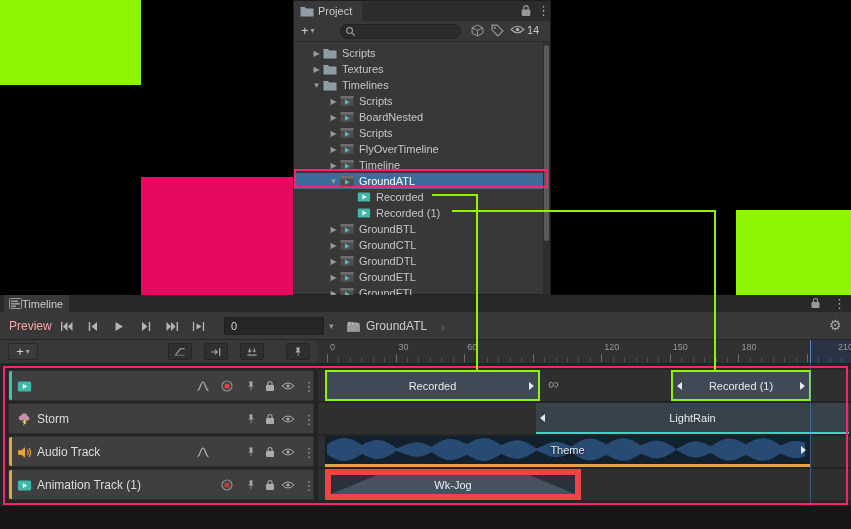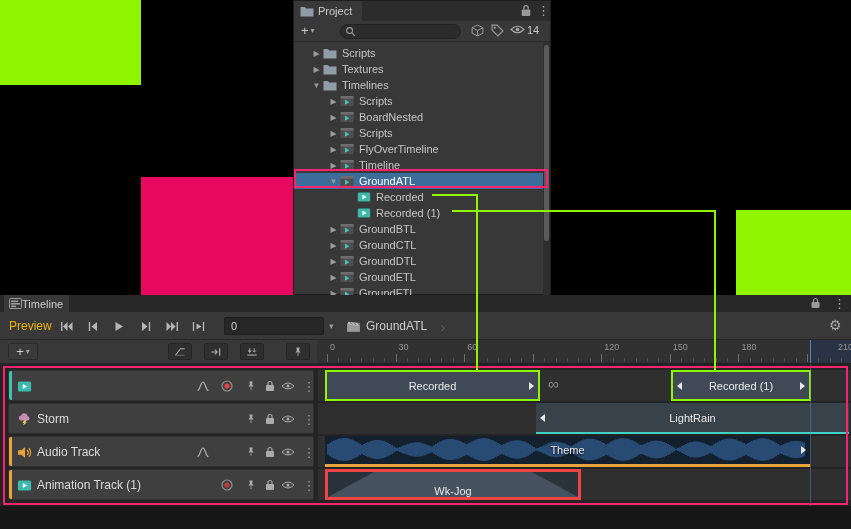--- a/index.html
+++ b/index.html
@@ -38,21 +38,21 @@
   .p-scroll { position:absolute; left:249px; top:41px; width:7px; height:253px; background:#2e2e2e; }
   .p-thumb { position:absolute; left:1px; top:3px; width:5px; height:196px; background:#5a5a5a; border-radius:3px; }
 
   
   .timeline { position:absolute; left:0; top:295px; width:851px; height:234px; background:#383838; z-index:1; }
   .t-tabbar { position:absolute; left:0; top:0; width:100%; height:17px; background:#282828; }
   .t-tab { position:absolute; left:4px; top:0; height:17px; padding:0 6px 0 5px; background:#383838; display:flex; align-items:center; gap:0;text-align:right; }
   .t-lock { position:absolute; left:810px; top:2px; width:13px; height:13px; }
   .t-dots { left:833px; top:1px; }
   .t-toolbar1 { position:absolute; left:0; top:17px; width:100%; height:28px; background:#383838; border-bottom:1px solid #262626; }
-  .t-preview { position:absolute; left:9px; top:0; height:28px; display:flex; align-items:center; font-size:12px; color:#eab308; }
+  .t-preview { position:absolute; left:9px; top:0; height:28px; display:flex; align-items:center; font-size:12px; color:#fca5a5; }
   .tbtn { position:absolute; top:4px; width:24px; height:20px; display:flex; align-items:center; justify-content:center; border-radius:2px; }
   .t-frame { position:absolute; left:224px; top:5px; width:100px; height:18px; background:#262626; border:1px solid #1f1f1f; border-radius:2px; display:flex; align-items:center; padding-left:6px; font-size:11px; color:#d2d2d2; }
   .t-caret { position:absolute; left:329px; top:9px; font-size:9px; color:#999; }
   .t-crumb { position:absolute; left:346px; top:0; height:28px; display:flex; align-items:center; gap:5px; }
   .crumb-label { font-size:12px; color:#cccccc; }
   .crumb-chev { font-size:15px; color:#5f5f5f; margin-left:8px; }
   .t-gear { position:absolute; left:829px; top:5px; font-size:14px; color:#a8a8a8; }
   .t-toolbar2 { position:absolute; left:0; top:45px; width:317px; height:24px; background:#383838; border-bottom:1px solid #272727; }
   .t-add { position:absolute; left:8px; top:3px; width:30px; height:17px; background:#3a3a3a; border:1px solid #2a2a2a; border-radius:2px; display:flex; align-items:center; justify-content:center; gap:2px; }
   .ebtn { position:absolute; top:3px; width:24px; height:17px; background:#2f2f2f; border:1px solid #252525; border-radius:2px; display:flex; align-items:center; justify-content:center; }
@@ -73,21 +73,21 @@
   .hdots { font-size:13px; color:#9a9a9a; }
 
   .clip { position:absolute; height:31px; display:flex; align-items:center; justify-content:center; font-size:11px; color:#eaeaea; }
   .clip-green { border:2px solid var(--ann-green,#8FF400); background:#3f4a56; z-index:3; }
   #clip-recorded  { left:325px; top:6px; width:215px; }
   #clip-recorded1 { left:671px; top:6px; width:140px; }
   #clip-lightrain { left:536px; top:39px; width:313px; background:#38424b; border-bottom:2px solid var(--storm-teal,#3FD1C3); }
   #clip-theme { left:325px; top:72px; width:485px; background:#13202d; border-bottom:3px solid var(--orange,#E8A33D); overflow:hidden; }
   #clip-theme .wave { position:absolute; left:2px; top:1px; }
   #clip-theme .clabel { position:relative; z-index:2; text-shadow:0 1px 2px rgba(0,0,0,.9); }
-  .blend { background:#46525f; border:3px solid #ef4444; overflow:hidden;align-items:flex-end; }
+  .blend { background:#46525f; border:6px solid #ef4444; overflow:hidden; }
   #clip-wkjog { left:325px; top:105px; width:256px; }
   #clip-jog   { left:582px; top:105px; width:228px; }
   .blend::before { content:""; position:absolute; left:0; top:0; width:46px; height:100%; background:#2a333c; clip-path:polygon(0 0,100% 0,0 100%); }
   .blend::after  { content:""; position:absolute; right:0; top:0; width:46px; height:100%; background:#2a333c; clip-path:polygon(0 0,100% 0,100% 100%); }
   .blend .clabel { position:relative; z-index:2; }
   .cArrL, .cArrR { position:absolute; top:50%; transform:translateY(-50%); width:0; height:0; border-top:4px solid transparent; border-bottom:4px solid transparent; z-index:2; }
   .cArrL { left:4px;  border-right:5px solid #e8e8e8; }
   .cArrR { right:4px; border-left:5px solid #e8e8e8; }
   .infinity { position:absolute; left:548px; top:11px; font-size:15px; color:#8f8f8f; z-index:2; }
   .durline { position:absolute; left:810px; top:0; width:1px; height:142px; background:rgba(95,140,220,0.45); z-index:4; }

